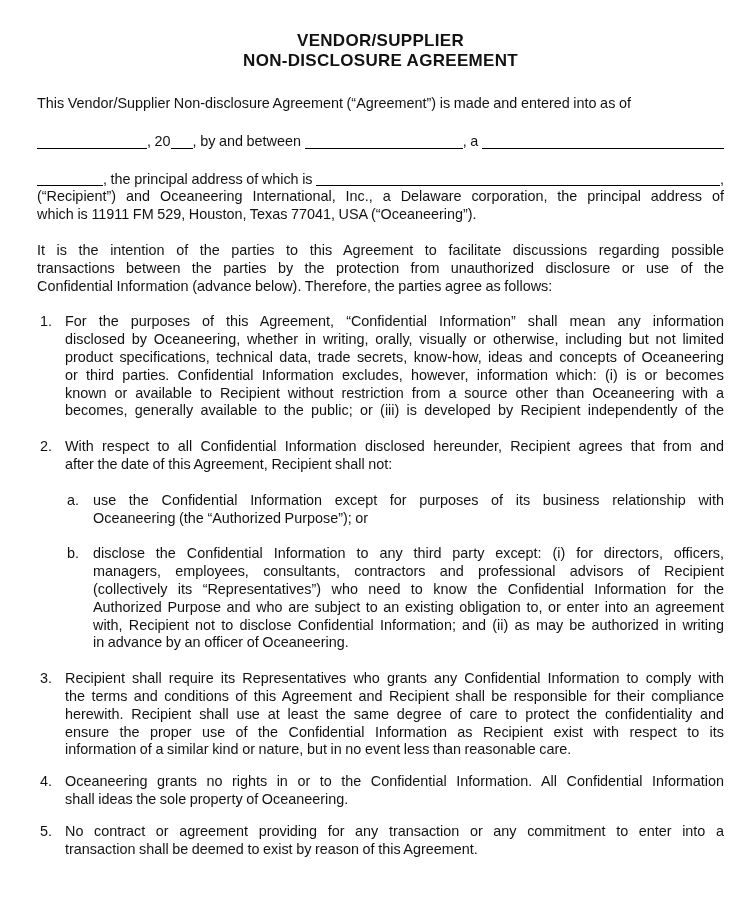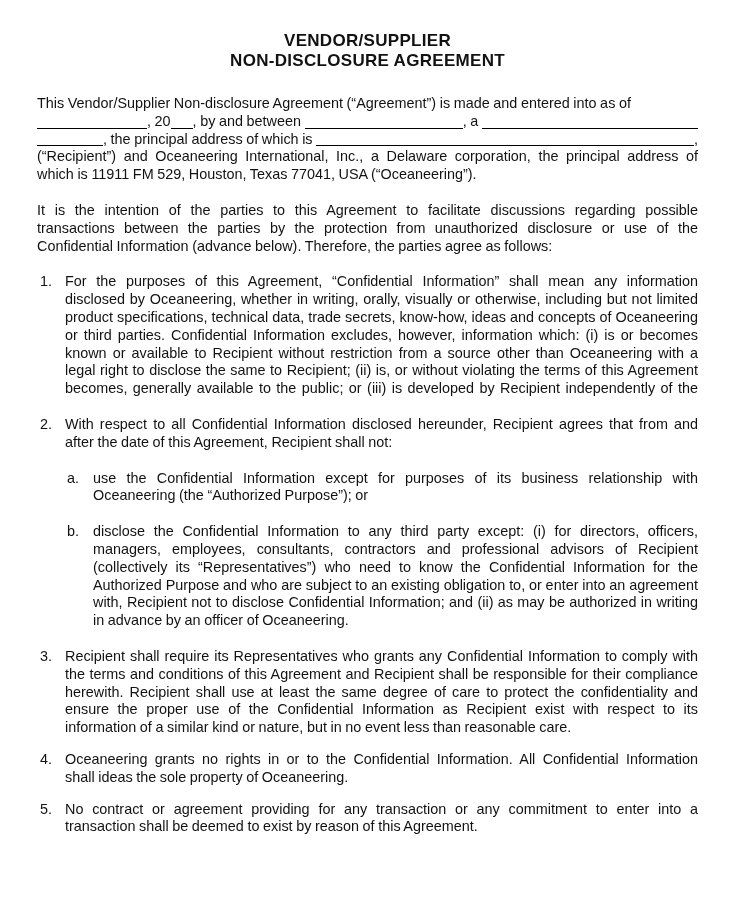--- a/index.html
+++ b/index.html
@@ -14,41 +14,41 @@
     font-family: "Liberation Sans", "DejaVu Sans", sans-serif;
     font-size: 14.4px;
     line-height: 17.8px;
     color: #121212;
     word-spacing: -0.4px;
   }
   .page {
     box-sizing: border-box;
     width: 750px;
     height: 918px;
-    padding: 31px 52px 0 37px;
+    padding: 31px 26px 0 37px;
   }
   .doc-title {
     text-align: center;
     font-weight: bold;
     font-size: 17px;
     line-height: 20px;
     letter-spacing: 0.3px;
     word-spacing: 0;
     margin-bottom: 24px;
   }
   .block { margin-bottom: 18px; }
   .line { }
   .jl {
     text-align: justify;
     text-align-last: justify;
     -moz-text-align-last: justify;
   }
   
   .fline { display: flex; }
-  .fline .seg { white-space: pre; flex: none; }
+  .fline .seg { white-space: pre; flex: none; margin-top: 20px; }
   .blank {
     flex: none;
     height: 0;
     border-bottom: 1.2px solid #000000;
     align-self: flex-end;
     margin-bottom: 2px;
   }
   .blank.grow { flex: 1; }
   
   .li { display: flex; margin-bottom: 18px; }
@@ -101,21 +101,20 @@
   <div class="list">
 
     <div class="li">
       <div class="num">1.</div>
       <div class="body">
         <div class="line jl">For the purposes of this Agreement, “Confidential Information” shall mean any information</div>
         <div class="line jl">disclosed by Oceaneering, whether in writing, orally, visually or otherwise, including but not limited</div>
         <div class="line jl">product specifications, technical data, trade secrets, know-how, ideas and concepts of Oceaneering</div>
         <div class="line jl">or third parties.  Confidential Information excludes, however, information which: (i) is or becomes</div>
         <div class="line jl">known or available to Recipient without restriction from a source other than Oceaneering with a</div>
-        <div class="line jl">legal right to disclose the same to Recipient; (ii) is, or without violating the terms of this Agreement</div>
         <div class="line jl">becomes, generally available to the public; or (iii) is developed by Recipient independently of the</div>
       </div>
     </div>
 
     <div class="li">
       <div class="num">2.</div>
       <div class="body">
         <div class="line jl">With respect to all Confidential Information disclosed hereunder, Recipient agrees that from and</div>
         <div class="line">after the date of this Agreement, Recipient shall not:</div>
 

